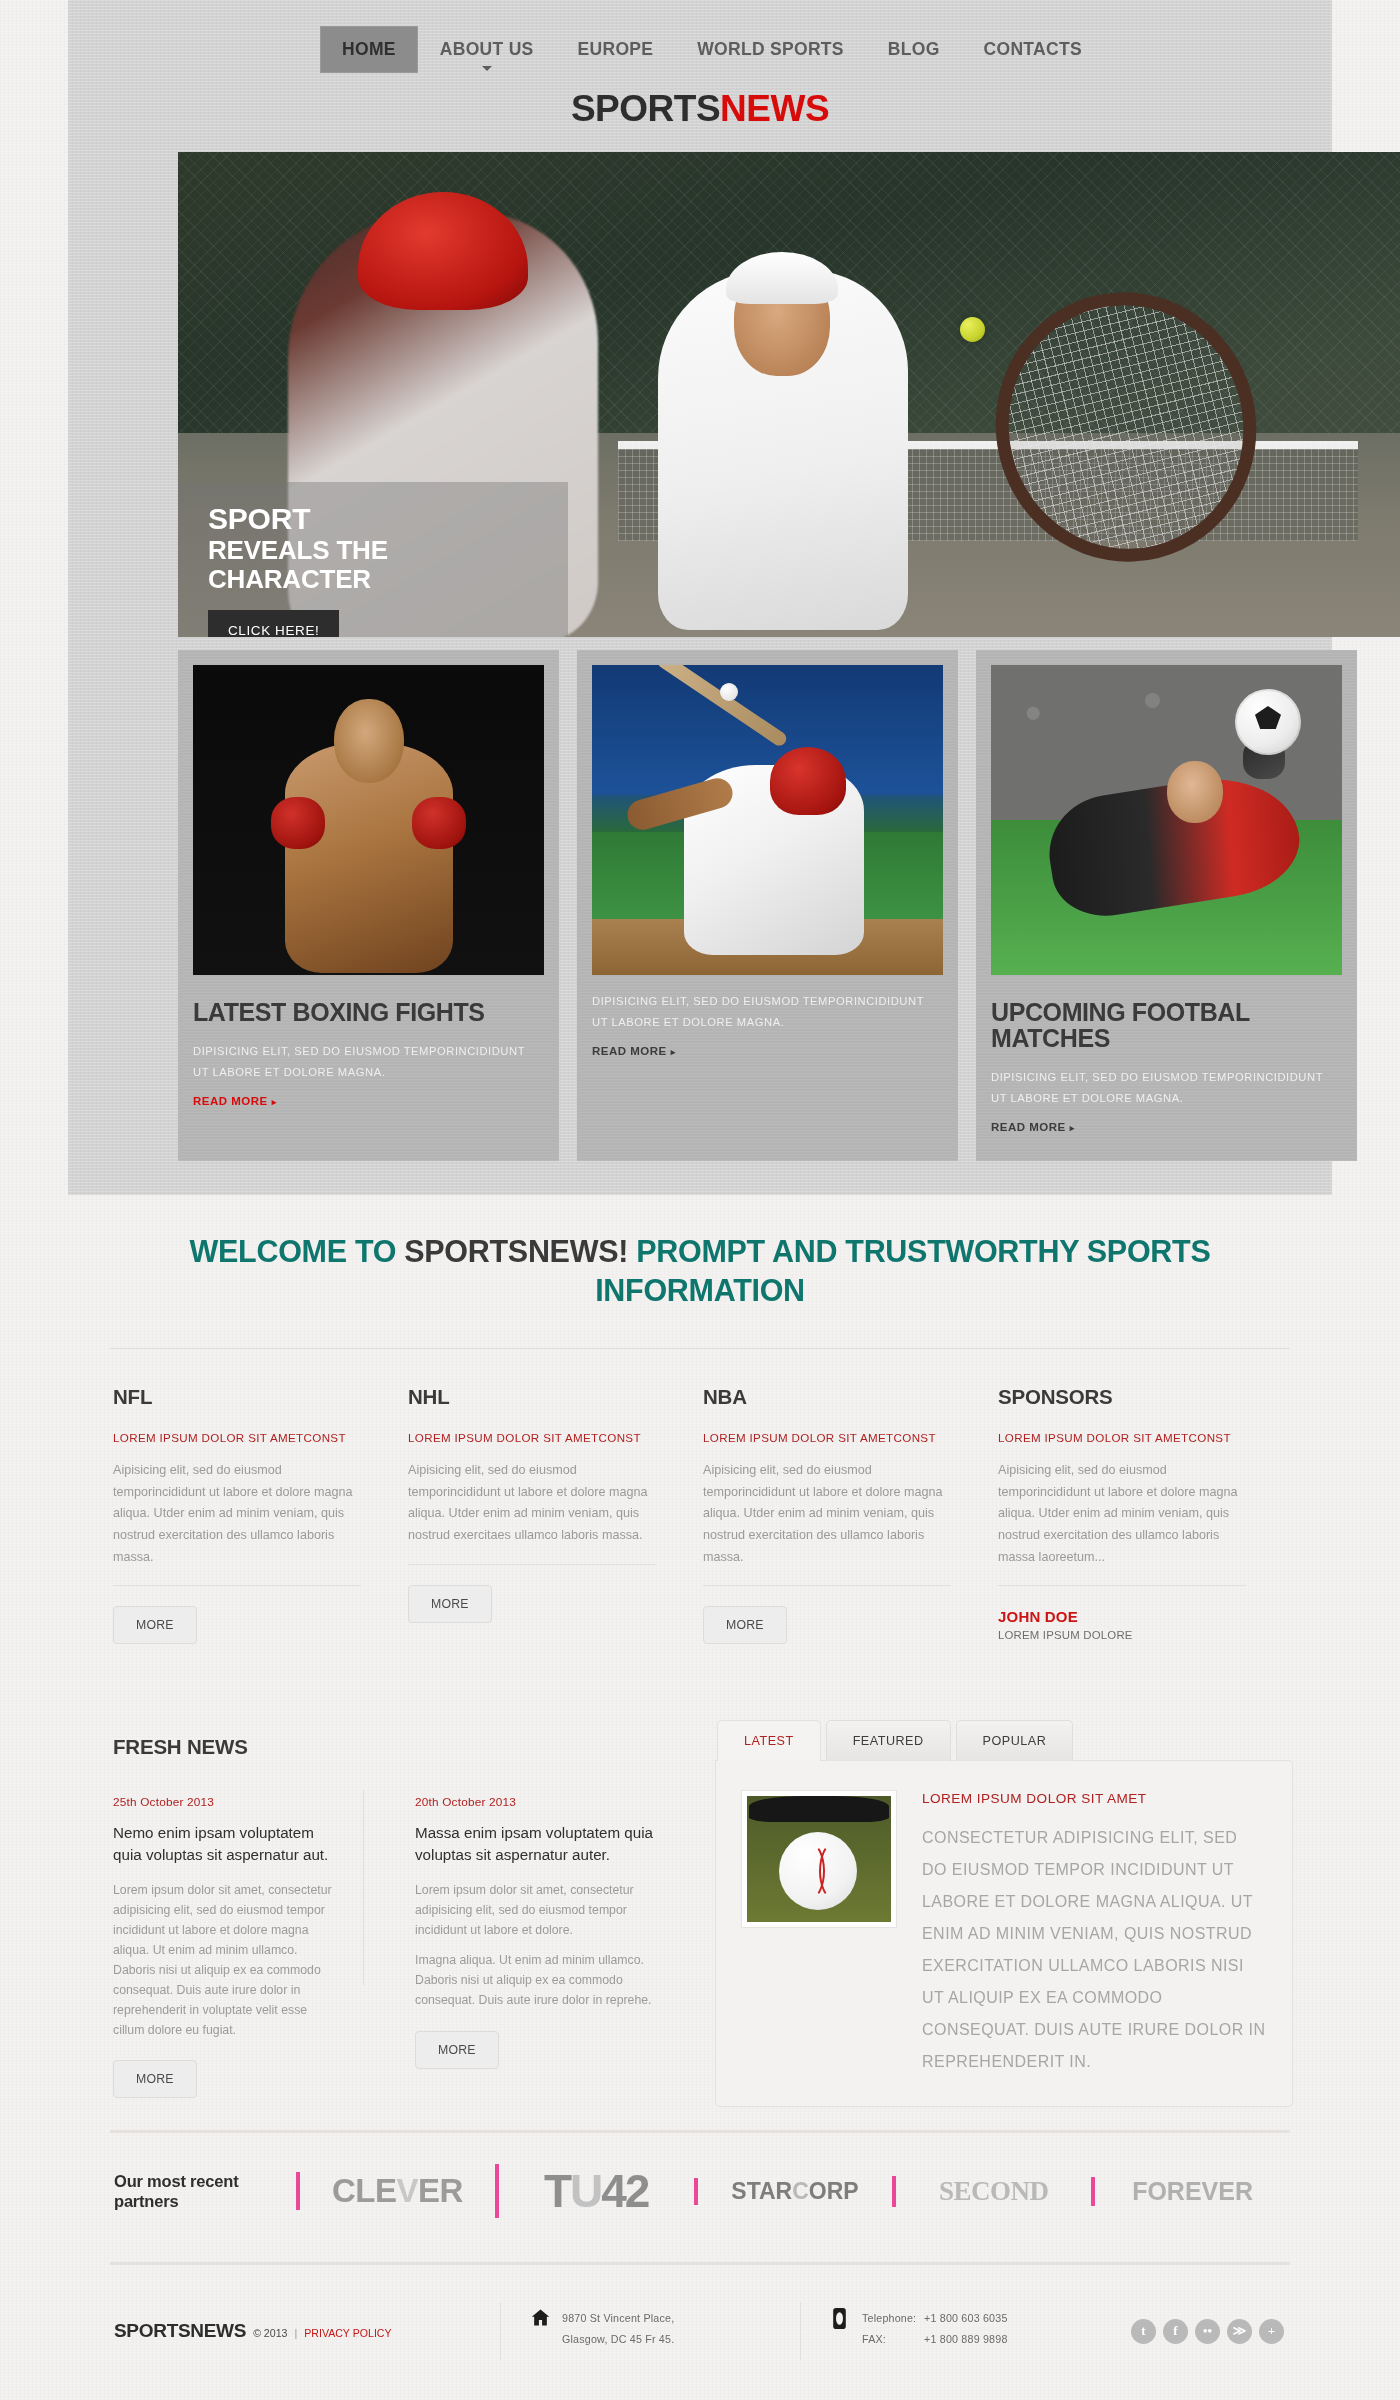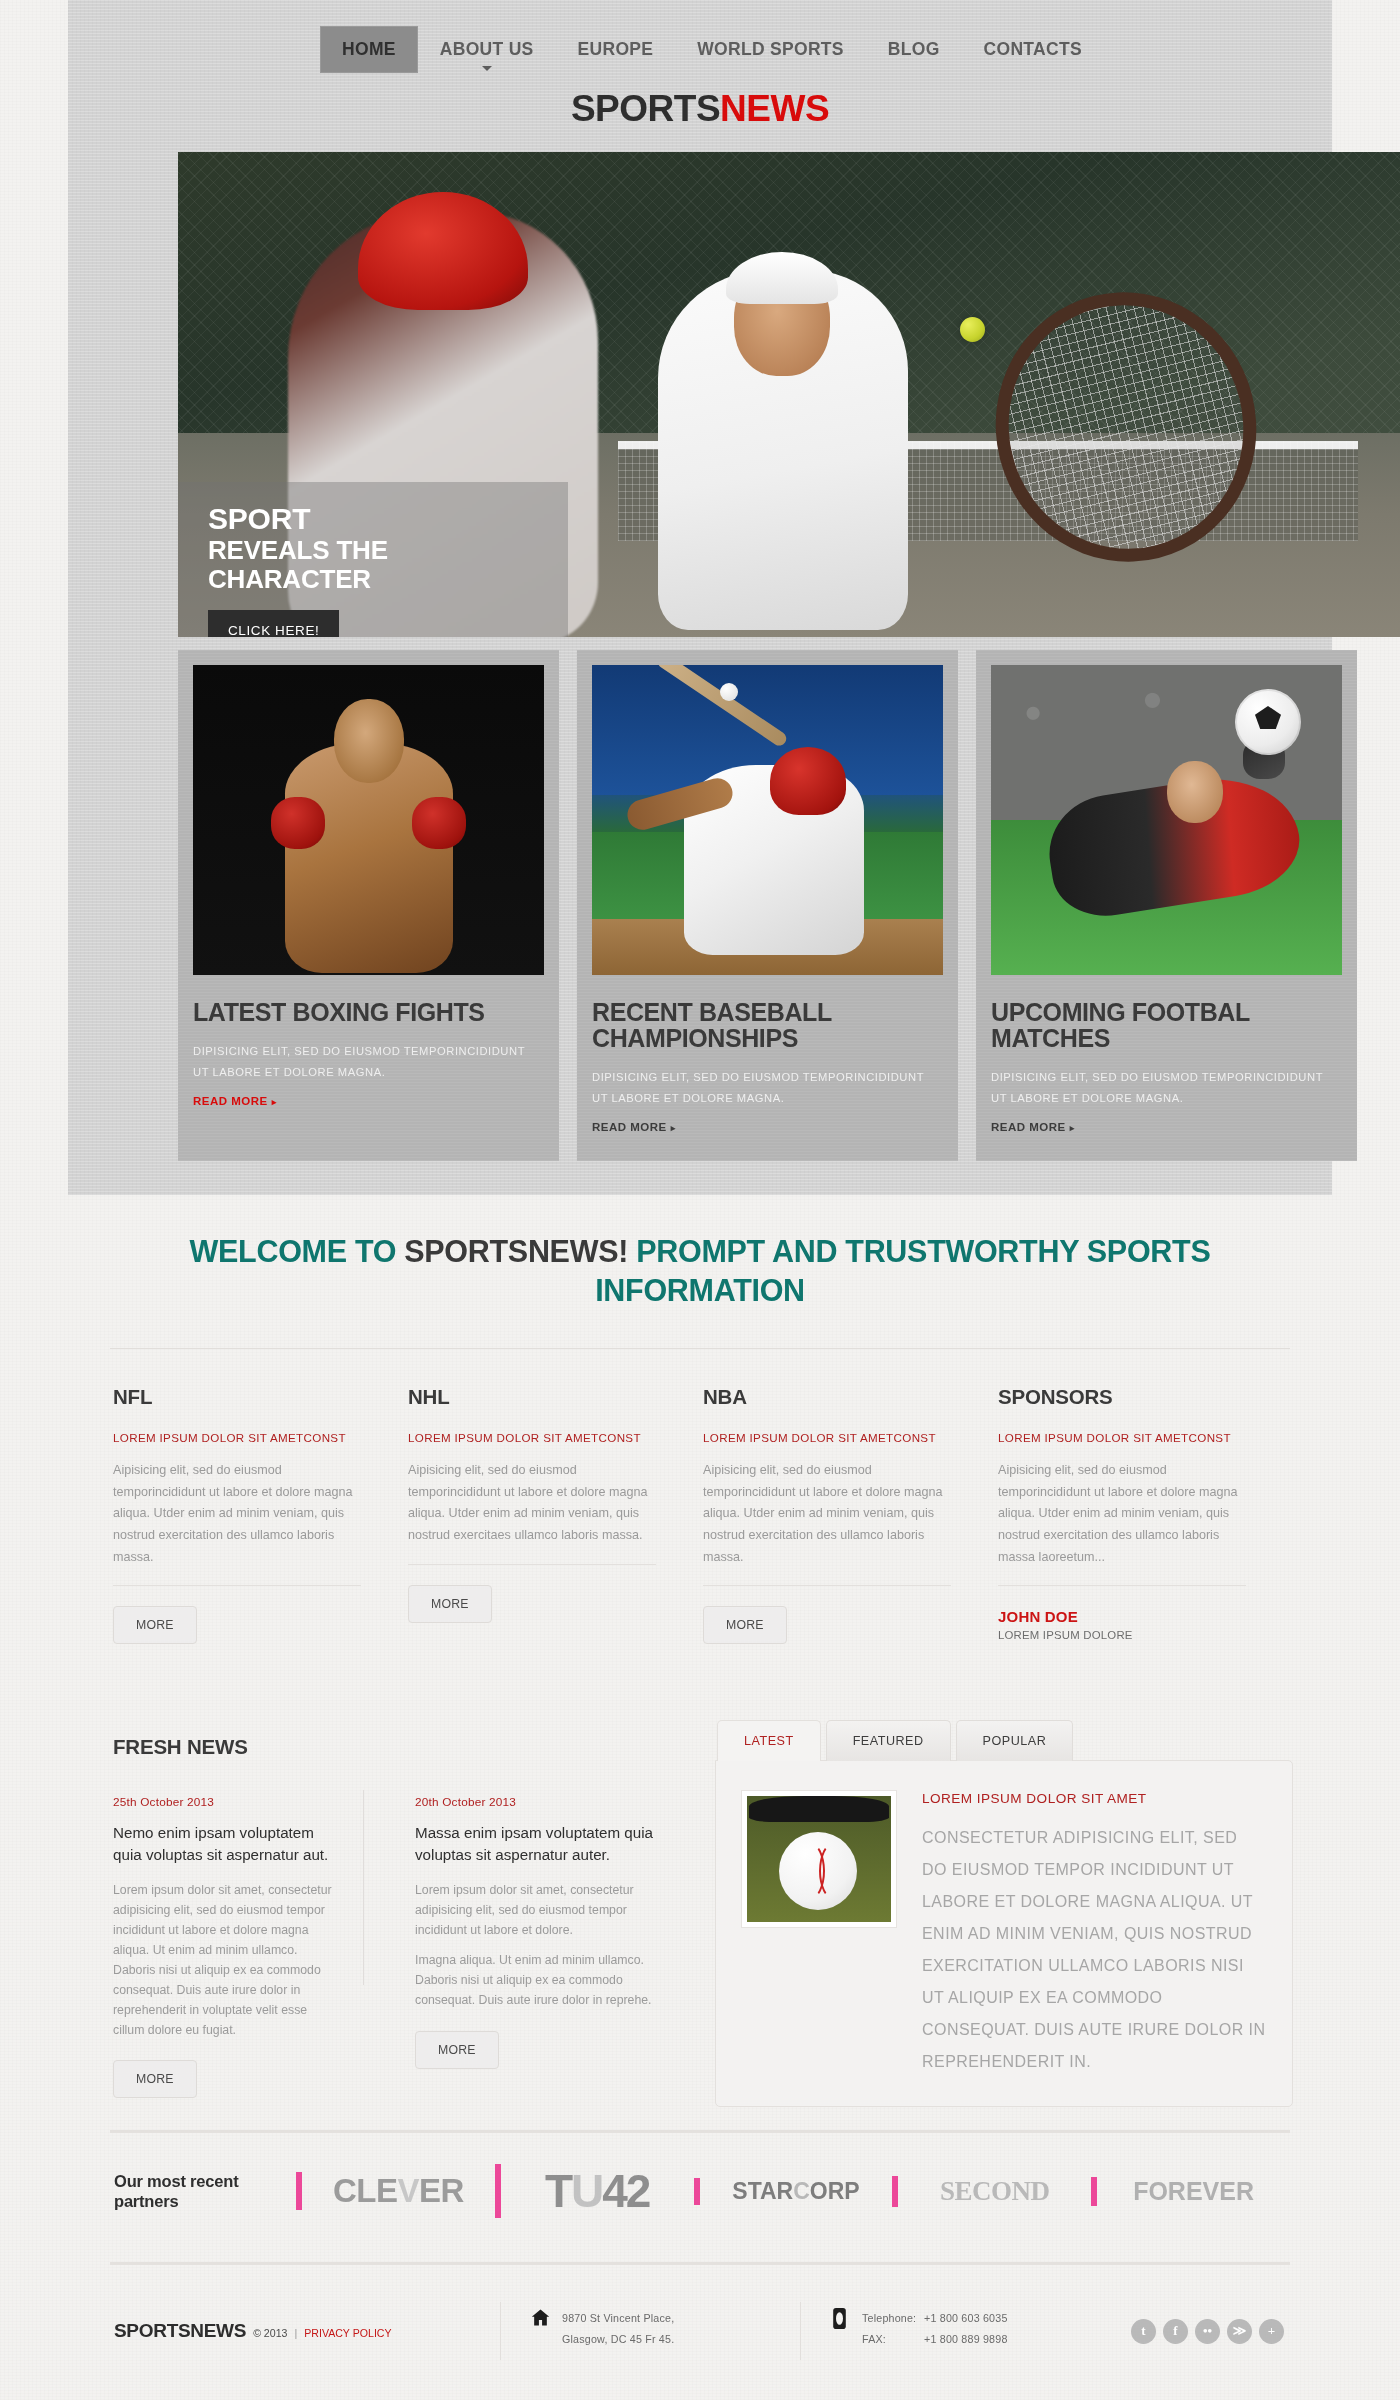--- a/index.html
+++ b/index.html
@@ -370,21 +370,21 @@
   .partners-top-line { position: absolute; left: 110px; top: 2130px; width: 1180px; height: 3px; background: #e4e1de; }
   .partners {
     position: absolute; left: 110px; top: 2152px; width: 1180px; height: 78px;
     display: flex; align-items: center;
   }
   .partners-label {
     width: 186px; font-size: 16.5px; font-weight: bold; color: #2f2f2f;
     line-height: 1.22; letter-spacing: -0.2px; padding-left: 4px;
   }
   .partner {
-    flex: 1; text-align: center; border-left: 6px solid #ec4899;
+    flex: 1; text-align: center; border-left: 4px solid #ec4899;
     font-weight: bold; cursor: pointer;
   }
   .p-clever { font-size: 33px; color: #9b9b9b; letter-spacing: -0.5px; }
   .p-clever .lt { color: #c7c7c7; }
   .p-tu42 { font-size: 46px; color: #8e8e8e; letter-spacing: -2px; }
   .p-tu42 .lt { color: #c2c2c2; }
   .p-star { font-size: 23px; color: #7d7d7d; letter-spacing: 0px; }
   .p-star .lt { color: #b8b8b8; }
   .p-second { font-size: 27px; color: #b9b9b9; font-family: "Liberation Serif", serif; letter-spacing: -0.5px; }
   .p-forever { font-size: 25px; color: #b0b0b0; letter-spacing: 0px; }
@@ -479,21 +479,20 @@
           <div class="bb-stand"></div>
           <div class="bb-field"></div>
           <div class="bb-dirt"></div>
           <div class="bb-body"></div>
           <div class="bb-helm"></div>
           <div class="bb-bat"></div>
           <div class="bb-arm"></div>
           <div class="bb-ball"></div>
         </div>
       </div>
-      <div class="card-title">RECENT BASEBALL CHAMPIONSHIPS</div>
       <div class="card-desc">DIPISICING ELIT, SED DO EIUSMOD TEMPORINCIDIDUNT UT LABORE ET DOLORE MAGNA.</div>
       <div class="card-more dark"><span>READ MORE</span><span class="chev">▸</span></div>
     </div>
 
     <div class="card">
       <div class="card-img">
         <div class="cimg-box cimg-foot">
           <div class="ft-crowd"></div>
           <div class="ft-grass"></div>
           <div class="ft-body"></div>

